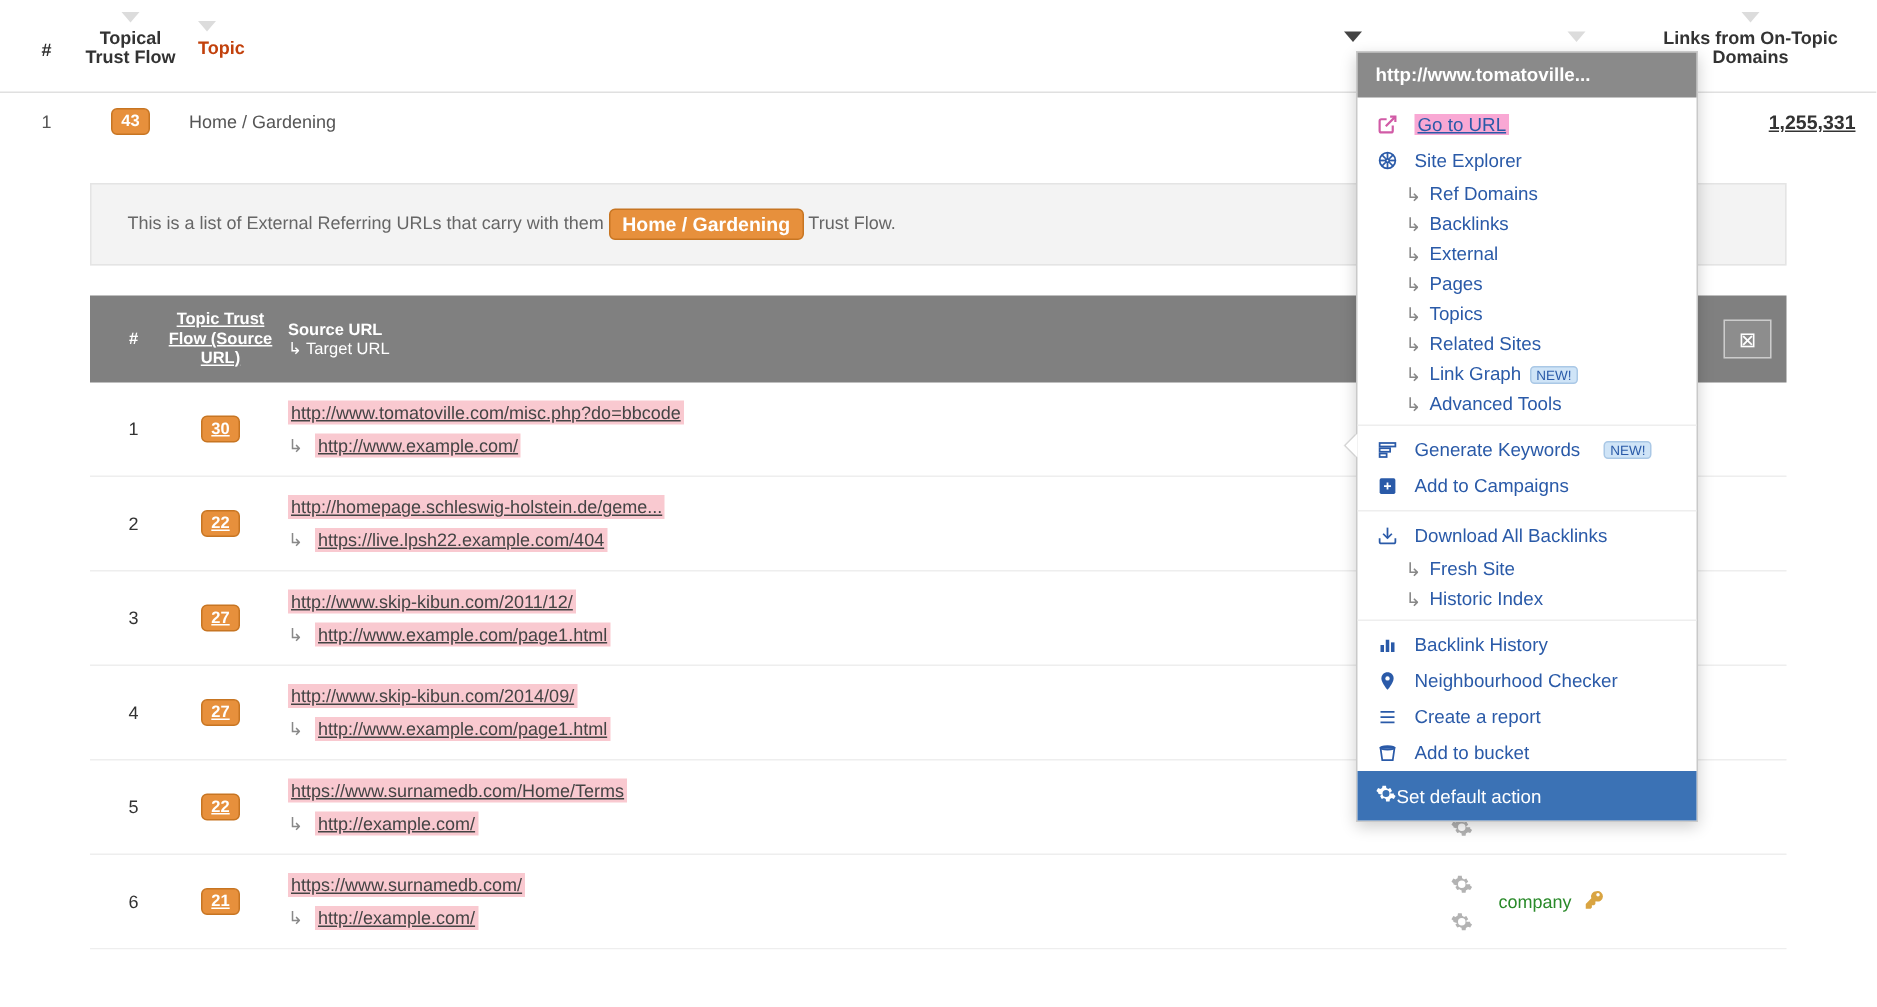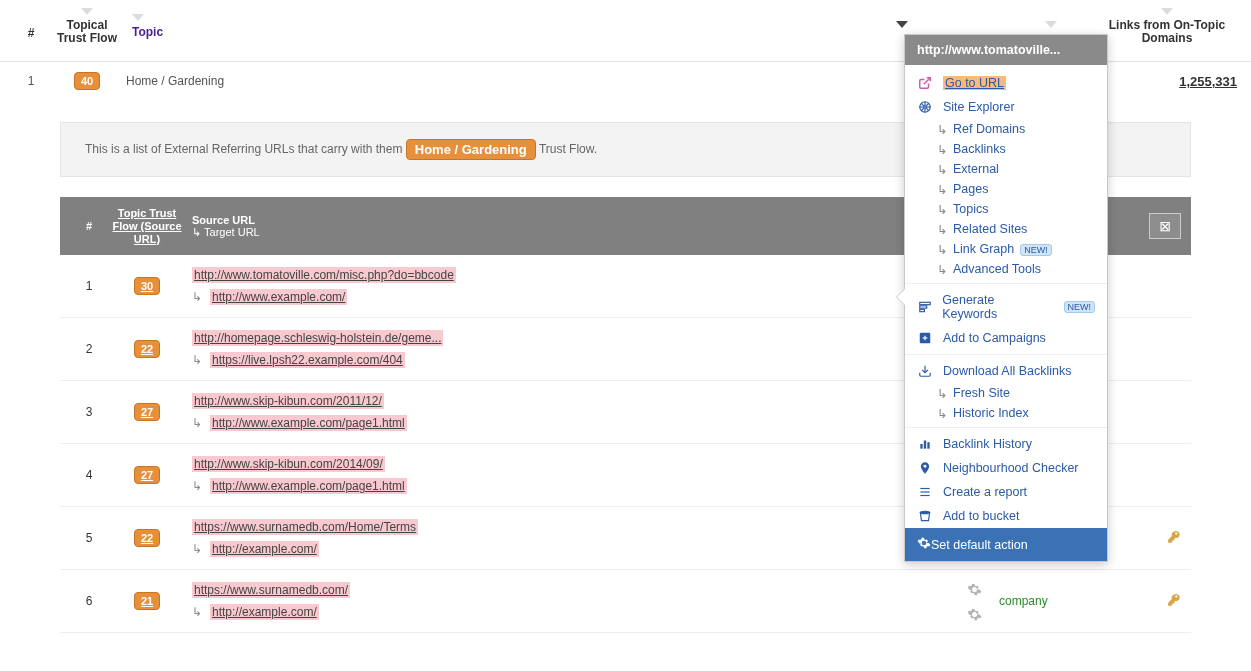--- a/index.html
+++ b/index.html
@@ -16,21 +16,21 @@
   
   .top-header {
     display: flex;
     align-items: center;
     border-bottom: 1px solid #e0e0e0;
     padding: 0 14px 8px;
   }
   .hdr-cell { padding: 8px 6px; text-align: center; position: relative; }
   .hdr-idx { width: 34px; font-weight: bold; color:#333; }
   .hdr-ttf { width: 78px; font-weight: bold; color:#333; line-height:1.1; }
-  .hdr-topic { width: 740px; text-align: left; font-weight: bold; color:#4c1d95; }
+  .hdr-topic { width: 740px; text-align: left; font-weight: bold; color:#c2410c; }
   .hdr-col-blank { flex: 1; }
   .hdr-links { width: 140px; font-weight: bold; color:#333; line-height:1.1; }
   .sort-arrow {
     width: 0; height: 0; margin: 0 auto 4px;
     border-left: 6px solid transparent;
     border-right: 6px solid transparent;
   }
   .sort-down-inactive { border-top: 7px solid #dcdcdc; }
   .sort-down-active { border-top: 7px solid #444; }
 
@@ -90,21 +90,21 @@
   .list-body { margin: 0 60px; }
   .row {
     display:flex; align-items:center; border-bottom:1px solid #eee;
     padding: 10px 10px 10px 10px;
   }
   .row .c-idx { width:38px; text-align:center; color:#333;}
   .row .c-ttf { width:78px; text-align:center; }
   .row .c-ttf .chip { text-decoration: underline; }
   .row .c-urls { flex:1; padding-left:6px; }
   .row .c-gear { width:34px; display:flex; flex-direction:column; gap:10px; align-items:center; padding-top:2px;}
-  .row .c-tag { width:190px; padding-left:8px; display:flex; align-items:center; gap:8px; font-size:12px;justify-content:space-between;}
+  .row .c-tag { width:190px; padding-left:8px; display:flex; align-items:center; gap:8px; font-size:12px;}
   .row .c-tag .tag { color:#2a8a2a; }
   .row .c-tag .key-icon { color:#d9a441; }
 
   .url-line { margin-bottom:8px; }
   .url-line:last-child { margin-bottom:0; }
   .hl {
     background:#f9c9d0;
     padding:1px 2px;
     text-decoration:underline;
     color:#444;
@@ -114,41 +114,41 @@
   }
 
   .gear-icon { color:#a3a3a3; }
   .gear-icon.dark { color:#555; }
   .gear-icon svg { display:block; }
 
   
   .dropdown {
     position:absolute;
     left:904px; top:34px;
-    width:204px;
+    width:228px;
     background:#fff;
     border:1px solid #c9c9c9;
     box-shadow:0 3px 10px rgba(0,0,0,.2);
     z-index:50;
     font-size:12.5px;
   }
   .dd-head {
     background:#8a8a8a; color:#fff;
     padding:8px 12px;
     font-weight:bold;
   }
   .dd-body { padding:6px 0 0; }
   .dd-item {
     display:flex; align-items:center; gap:10px;
     padding:5px 12px;
     color:#2a5aa8;
     cursor:pointer;
   }
   .dd-item .dd-icon { width:16px; display:flex; justify-content:center; color:#2a5aa8;}
-  .dd-item.hl-item .dd-label { background:#fdba74; padding:0 2px;}
+  .dd-item.hl-item .dd-label { background:#f9a8d4; padding:0 2px;}
   .dd-sub { padding:3px 12px 3px 48px; color:#2a5aa8; cursor:pointer; position:relative;}
   .dd-sub::before { content:"↳"; position:absolute; left:32px; color:#888;}
   .dd-badge {
     display:inline-block; margin-left:6px;
     background:#cfe4f7; color:#2a5aa8; font-size:9px;
     border:1px solid #aac8e6; border-radius:3px;
     padding:0 3px; vertical-align:middle;
   }
   .dd-sep { height:1px; background:#eee; margin:4px 0; }
   .dd-footer {
@@ -191,21 +191,21 @@
   </div>
   <div class="hdr-cell hdr-links">
     <div class="sort-arrow sort-down-inactive"></div>
     <span>Links from On-Topic Domains</span>
   </div>
 </div>
 
 <div class="top-row">
   <div class="cell-idx">1</div>
   <div class="cell-ttf">
-    <span class="chip">40</span>
+    <span class="chip">43</span>
   </div>
   <div class="cell-topic">Home / Gardening</div>
   <div class="cell-spacer"></div>
   <div class="cell-links">
     <a href="#">1,255,331</a>
   </div>
 </div>
 
 <div class="banner">
   <span>This is a list of External Referring URLs that carry with them </span>

